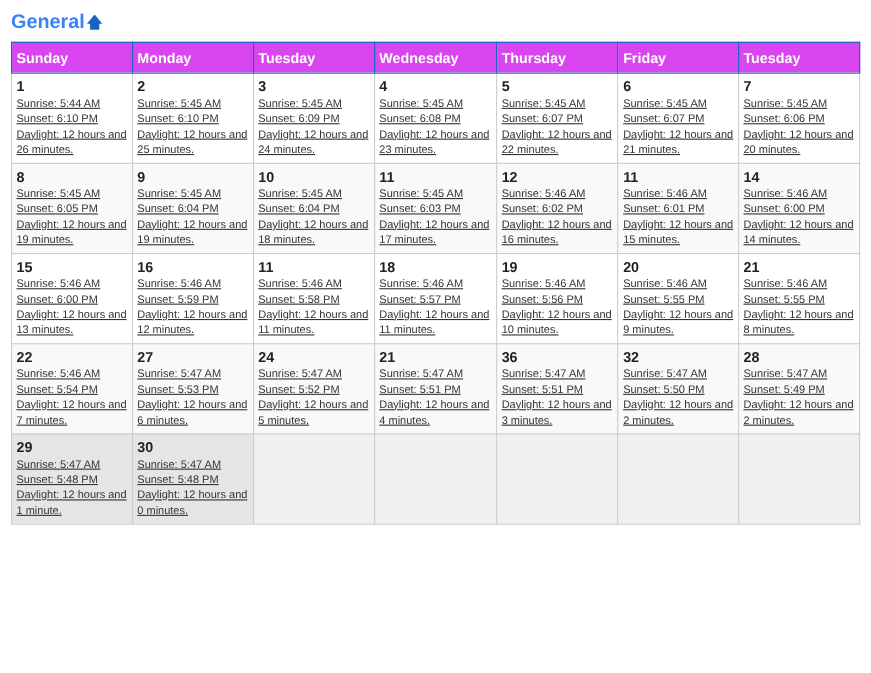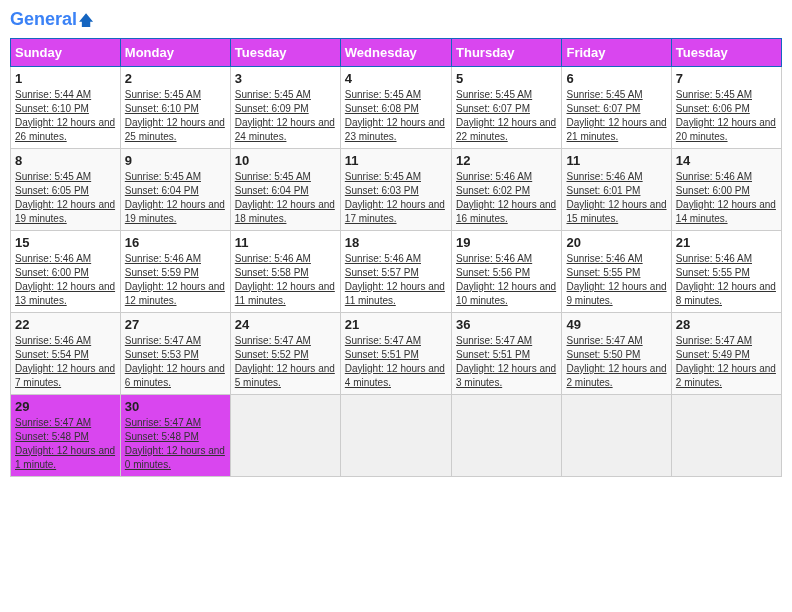--- a/index.html
+++ b/index.html
@@ -82,21 +82,21 @@
     .day-info {
       font-size: 10px;
       color: #333;
       line-height: 1.4;
       text-decoration: underline;
     }
     .empty-cell {
       background: #f0f0f0 !important;
     }
     .calendar tbody tr:last-child td {
-      background: #d946ef;
+      background: #e5e5e5;
     }
   </style>
 </head>
 <body>
 
 <div class="header-area">
   <div class="logo">
     <span>
       General<span class="logo-icon"></span>
     </span>
@@ -226,21 +226,21 @@
         </td>
         <td>
           <span class="day-number">21</span>
           <div class="day-info">Sunrise: 5:47 AM<br>Sunset: 5:51 PM<br>Daylight: 12 hours and 4 minutes.</div>
         </td>
         <td>
           <span class="day-number">36</span>
           <div class="day-info">Sunrise: 5:47 AM<br>Sunset: 5:51 PM<br>Daylight: 12 hours and 3 minutes.</div>
         </td>
         <td>
-          <span class="day-number">49</span>
+          <span class="day-number">32</span>
           <div class="day-info">Sunrise: 5:47 AM<br>Sunset: 5:50 PM<br>Daylight: 12 hours and 2 minutes.</div>
         </td>
         <td>
           <span class="day-number">28</span>
           <div class="day-info">Sunrise: 5:47 AM<br>Sunset: 5:49 PM<br>Daylight: 12 hours and 2 minutes.</div>
         </td>
       </tr>
       <tr>
         <td>
           <span class="day-number">29</span>

